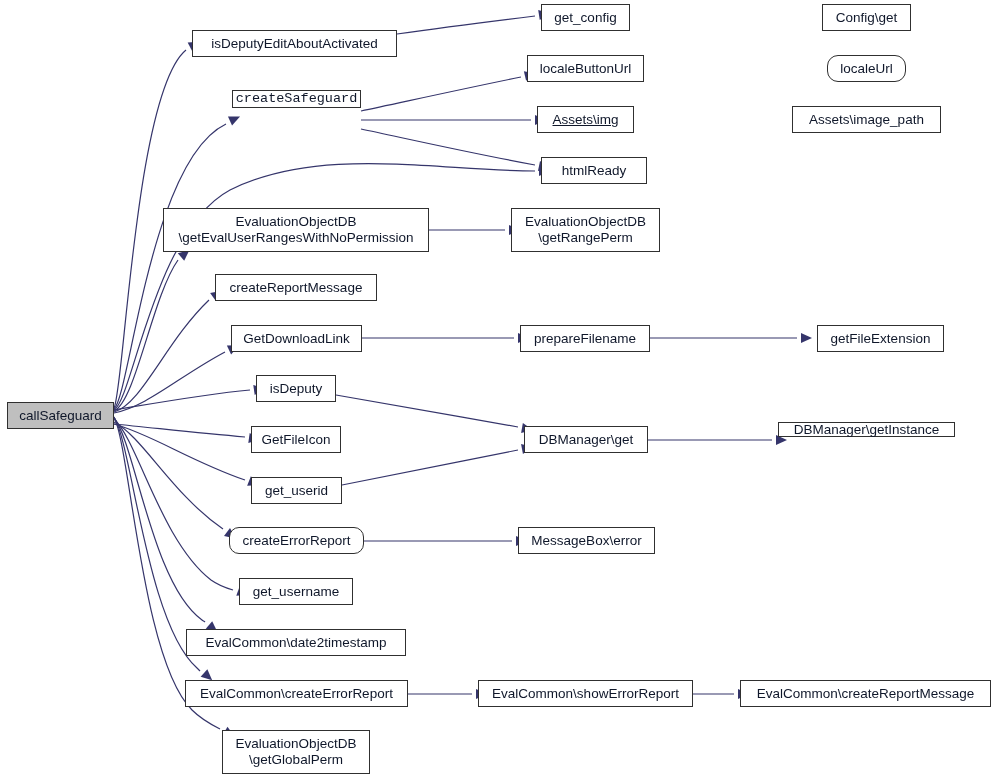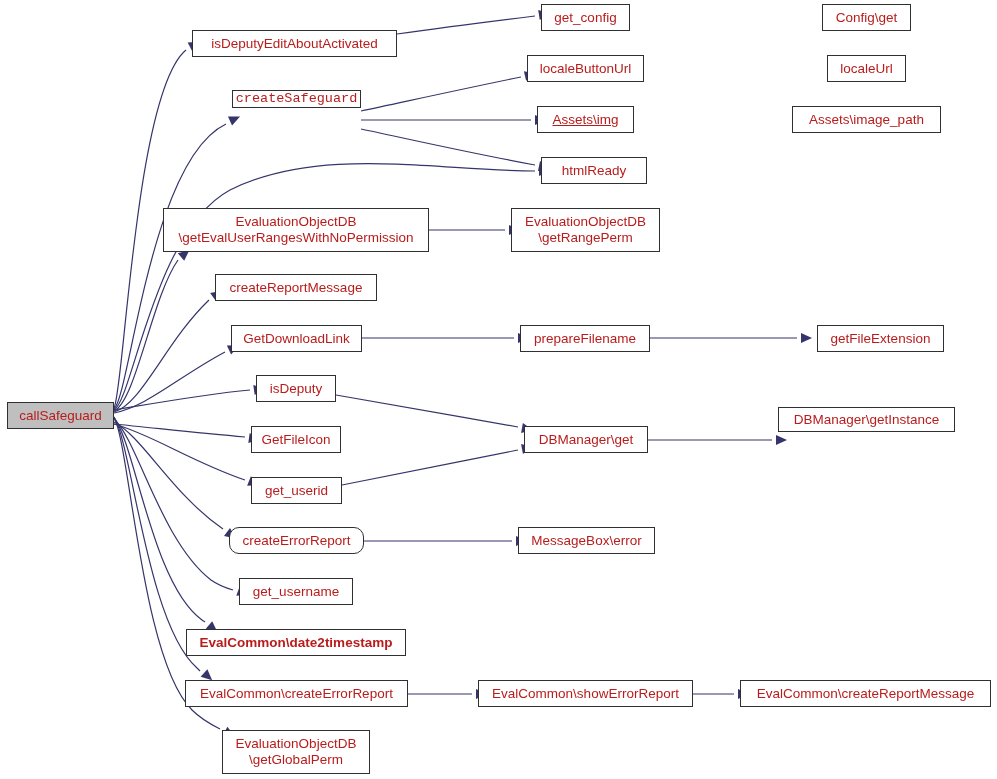--- a/index.html
+++ b/index.html
@@ -24,21 +24,21 @@
     top: 0;
     width: 997px;
     height: 779px;
     pointer-events: none;
   }
   .node {
     position: absolute;
     box-sizing: border-box;
     border: 1px solid #303030;
     background: #ffffff;
-    color: #b91c1c;
+    color: #0f172a;
     font-family: "Liberation Sans", sans-serif;
     font-size: 13.5px;
     line-height: 1.18;
     display: flex;
     align-items: center;
     justify-content: center;
     text-align: center;
     white-space: pre;
     letter-spacing: 0px;
   }
@@ -110,40 +110,40 @@
       <path d="M693,694 C707,694 719,694 734,694" fill="none" stroke="#35356b" stroke-width="1.2"></path>
       <polygon points="0,-5 0,5 11,0" fill="#35356b" transform="translate(738,694) rotate(0)"></polygon>
     </svg>
   <div id="node-layer">
       <div class="node highlight" style="left: 7px; top: 402px; width: 107px; height: 27px;"><span class="node-label">callSafeguard</span></div>
       <div class="node" style="left: 192px; top: 30px; width: 205px; height: 27px;"><span class="node-label">isDeputyEditAboutActivated</span></div>
       <div class="node" style="left: 232px; top: 90px; width: 129px; height: 18px; font-family: Liberation Mono, monospace;"><span class="node-label">createSafeguard</span></div>
       <div class="node" style="left: 541px; top: 4px; width: 89px; height: 27px;"><span class="node-label">get_config</span></div>
       <div class="node" style="left: 822px; top: 4px; width: 89px; height: 27px;"><span class="node-label">Config\get</span></div>
       <div class="node" style="left: 527px; top: 55px; width: 117px; height: 27px;"><span class="node-label">localeButtonUrl</span></div>
-      <div class="node" style="left: 827px; top: 55px; width: 79px; height: 27px;"><span class="node-label">localeUrl</span></div>
+      <div class="node" style="left: 827px; top: 55px; width: 79px; height: 27px; border-radius: 11px;"><span class="node-label">localeUrl</span></div>
       <div class="node" style="left: 537px; top: 106px; width: 97px; height: 27px; text-decoration: underline;"><span class="node-label">Assets\img</span></div>
       <div class="node" style="left: 792px; top: 106px; width: 149px; height: 27px;"><span class="node-label">Assets\image_path</span></div>
       <div class="node" style="left: 541px; top: 157px; width: 106px; height: 27px;"><span class="node-label">htmlReady</span></div>
       <div class="node" style="left: 163px; top: 208px; width: 266px; height: 44px;"><span class="node-label">EvaluationObjectDB
 \getEvalUserRangesWithNoPermission</span></div>
       <div class="node" style="left: 511px; top: 208px; width: 149px; height: 44px;"><span class="node-label">EvaluationObjectDB
 \getRangePerm</span></div>
       <div class="node" style="left: 215px; top: 274px; width: 162px; height: 27px;"><span class="node-label">createReportMessage</span></div>
       <div class="node" style="left: 231px; top: 325px; width: 131px; height: 27px;"><span class="node-label">GetDownloadLink</span></div>
       <div class="node" style="left: 520px; top: 325px; width: 130px; height: 27px;"><span class="node-label">prepareFilename</span></div>
       <div class="node" style="left: 803px; top: 325px; width: 127px; height: 27px; margin-left: 14px;"><span class="node-label">getFileExtension</span></div>
       <div class="node" style="left: 256px; top: 375px; width: 80px; height: 27px;"><span class="node-label">isDeputy</span></div>
       <div class="node" style="left: 251px; top: 426px; width: 90px; height: 27px;"><span class="node-label">GetFileIcon</span></div>
       <div class="node" style="left: 251px; top: 477px; width: 91px; height: 27px;"><span class="node-label">get_userid</span></div>
       <div class="node" style="left: 524px; top: 426px; width: 124px; height: 27px;"><span class="node-label">DBManager\get</span></div>
-      <div class="node" style="left: 778px; top: 407px; width: 177px; height: 25px;"><span class="node-label">DBManager\getInstance</span></div>
+      <div class="node" style="left: 778px; top: 422px; width: 177px; height: 15px;"><span class="node-label">DBManager\getInstance</span></div>
       <div class="node" style="left: 229px; top: 527px; width: 135px; height: 27px; border-radius: 10px;"><span class="node-label">createErrorReport</span></div>
       <div class="node" style="left: 518px; top: 527px; width: 137px; height: 27px;"><span class="node-label">MessageBox\error</span></div>
       <div class="node" style="left: 239px; top: 578px; width: 114px; height: 27px;"><span class="node-label">get_username</span></div>
-      <div class="node" style="left: 186px; top: 629px; width: 220px; height: 27px; font-weight: bold;"><span class="node-label">EvalCommon\date2timestamp</span></div>
+      <div class="node" style="left: 186px; top: 629px; width: 220px; height: 27px;"><span class="node-label">EvalCommon\date2timestamp</span></div>
       <div class="node" style="left: 185px; top: 680px; width: 223px; height: 27px;"><span class="node-label">EvalCommon\createErrorReport</span></div>
       <div class="node" style="left: 478px; top: 680px; width: 215px; height: 27px;"><span class="node-label">EvalCommon\showErrorReport</span></div>
       <div class="node" style="left: 740px; top: 680px; width: 251px; height: 27px;"><span class="node-label">EvalCommon\createReportMessage</span></div>
       <div class="node" style="left: 222px; top: 730px; width: 148px; height: 44px;"><span class="node-label">EvaluationObjectDB
 \getGlobalPerm</span></div>
     </div>
 </div>
 
 </body></html>

